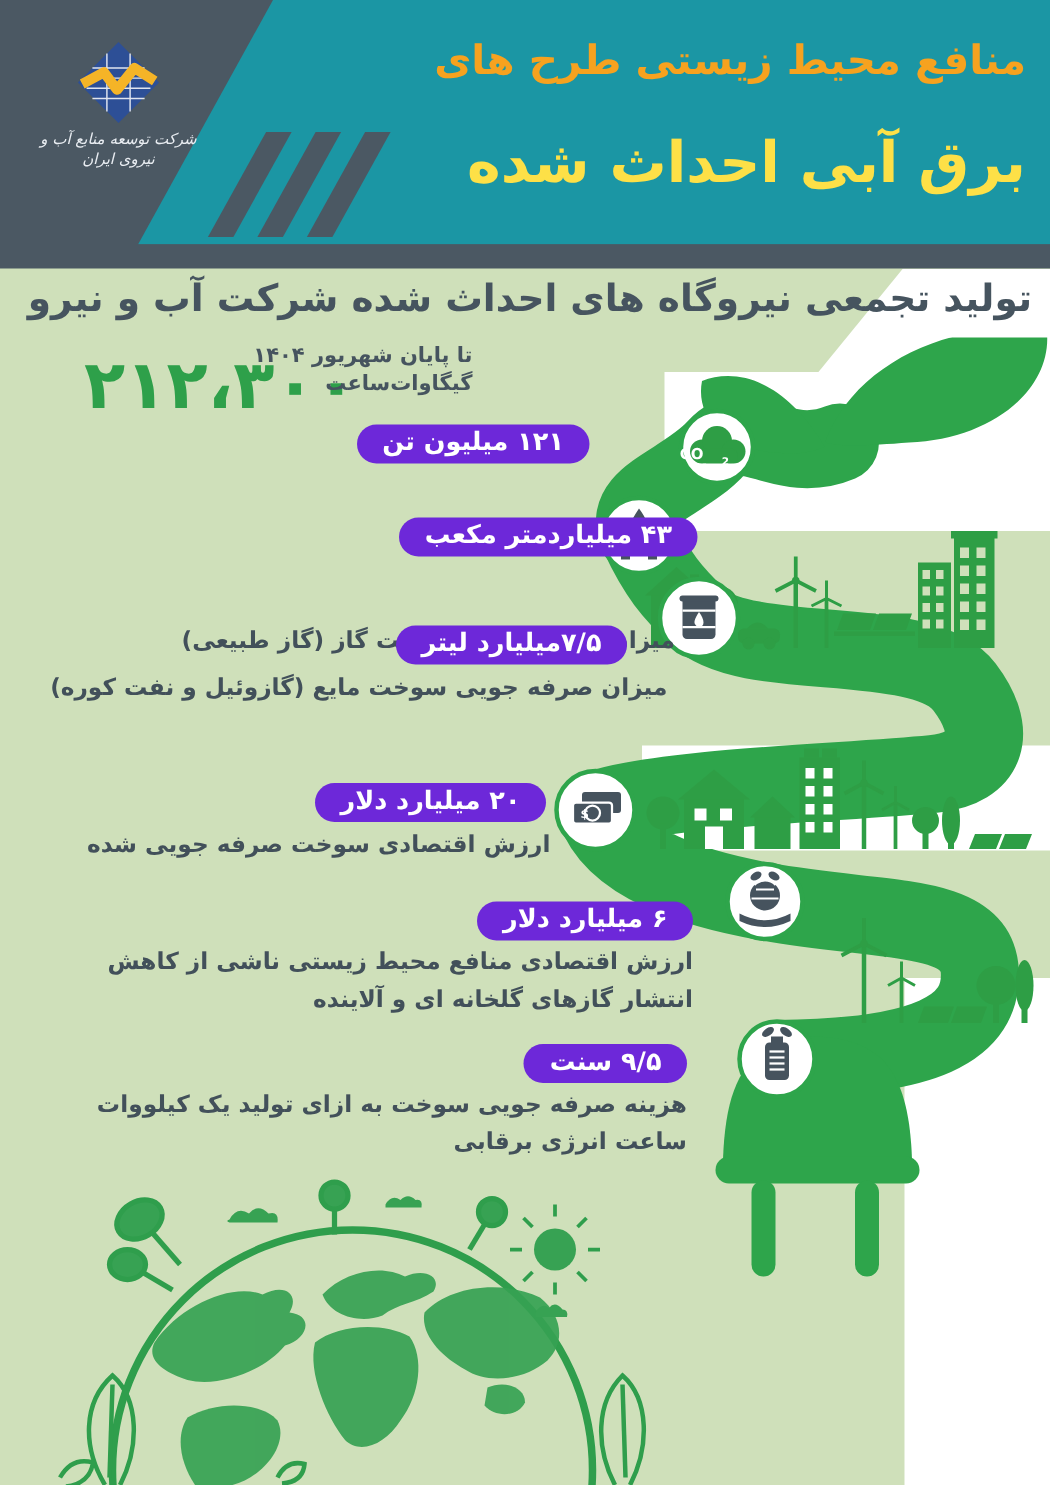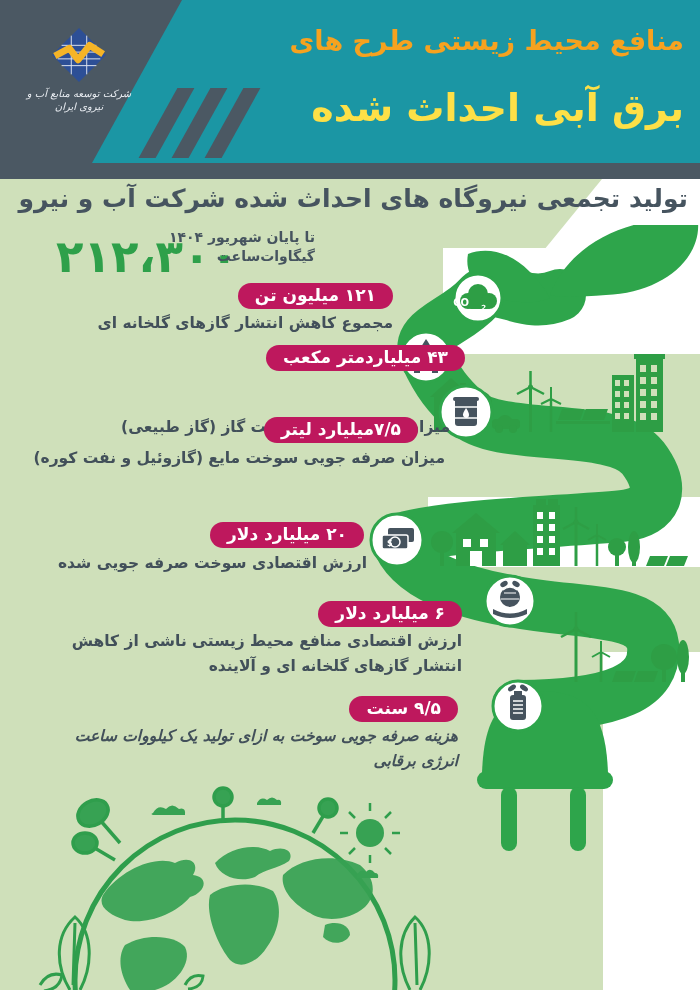--- a/index.html
+++ b/index.html
@@ -15,21 +15,21 @@
   .title2{top:88px;font-size:38px;color:#fde047;}
   .logo-name{position:absolute;top:88px;left:14px;width:130px;text-align:center;color:#e9edf2;
              font-size:10px;font-style:italic;line-height:1.25;}
   
   .heading{position:absolute;top:184px;right:12px;font-size:25px;font-weight:bold;color:#46545f;z-index:6;white-space:nowrap;}
   .big-number{position:absolute;top:230px;left:34px;font-size:45px;font-weight:bold;color:#2ea04a;z-index:6;
               direction:ltr;letter-spacing:1px;margin-left:22px;}
   .notes{position:absolute;top:228px;right:385px;text-align:right;font-size:14px;font-weight:bold;
          color:#46545f;line-height:19px;z-index:6;white-space:nowrap;}
   
-  .pill{position:absolute;background:#be185d;color:#fff;font-size:17px;font-weight:bold;
+  .pill{position:absolute;background:#6d28d9;color:#fff;font-size:17px;font-weight:bold;
         padding:2px 17px 4px 17px;border-radius:15px;z-index:7;white-space:nowrap;}
   .cap{position:absolute;font-size:15.5px;font-weight:bold;color:#42505a;text-align:right;
        line-height:25px;z-index:7;}
   
   .white-patch{position:absolute;background:#ffffff;z-index:1;}
   .art{position:absolute;z-index:2;}
 </style>
 </head>
 <body>
 
@@ -66,36 +66,35 @@
   <div class="white-patch" style="left:603px;top:652px;width:97px;height:338px;"></div>
 
   <div class="heading">تولید تجمعی نیروگاه های احداث شده شرکت آب و نیرو</div>
   <div class="big-number">۲۱۲،۳۰۰</div>
   <div class="notes">
     <div>تا پایان شهریور ۱۴۰۴</div>
     <div>گیگاوات‌ساعت</div>
   </div>
 
   <div class="pill" style="right:307px;top:283px;">۱۲۱ میلیون تن</div>
-  <div class="cap" style="right:307px;top:311px;">مجموع کاهش انتشار گازهای گلخانه ای</div>
 
   <div class="pill" style="right:235px;top:345px;">۴۳ میلیاردمتر مکعب</div>
   <div class="cap" style="right:250px;top:375px;margin-top:40px;">میزان صرفه جویی سوخت گاز (گاز طبیعی)</div>
 
   <div class="pill" style="right:282px;top:417px;">۷/۵میلیارد لیتر</div>
   <div class="cap" style="right:255px;top:446px;">میزان صرفه جویی سوخت مایع (گازوئیل و نفت کوره)</div>
 
   <div class="pill" style="right:336px;top:522px;">۲۰ میلیارد دلار</div>
   <div class="cap" style="right:333px;top:551px;">ارزش اقتصادی سوخت صرفه جویی شده</div>
 
   <div class="pill" style="right:238px;top:601px;">۶ میلیارد دلار</div>
   <div class="cap" style="right:238px;top:629px;width:400px;">ارزش اقتصادی منافع محیط زیستی ناشی از کاهش انتشار گازهای گلخانه ای و آلاینده</div>
 
   <div class="pill" style="right:242px;top:696px;">۹/۵ سنت</div>
-  <div class="cap" style="right:242px;top:724px;width:415px;font-style:italic;">هزینه صرفه جویی سوخت به ازای تولید یک کیلووات ساعت انرژی برقابی</div>
+  <div class="cap" style="right:242px;top:724px;width:415px;">هزینه صرفه جویی سوخت به ازای تولید یک کیلووات ساعت انرژی برقابی</div>
 
   <svg class="art" style="left:360px;top:225px;" width="340" height="655" viewBox="0 0 340 655">
 
     <path d="M 200,70 C 162,86 136,52 118,73 C 96,98 52,106 66,132
              C 78,158 88,170 106,187 C 140,218 255,196 283,233
              C 305,262 300,287 262,291 C 200,297 80,300 37,315
              C 50,352 105,368 150,376 C 225,390 288,382 293,420
              C 297,462 255,480 158,481" fill="none" stroke="#2ea54b" stroke-width="52" stroke-linecap="round" stroke-linejoin="round"></path>
 
     <path d="M 190,70 C 210,15 280,-14 338,-3 C 341,35 301,68 246,70 C 221,72 200,73 190,70 Z" fill="#2ea54b"></path>

